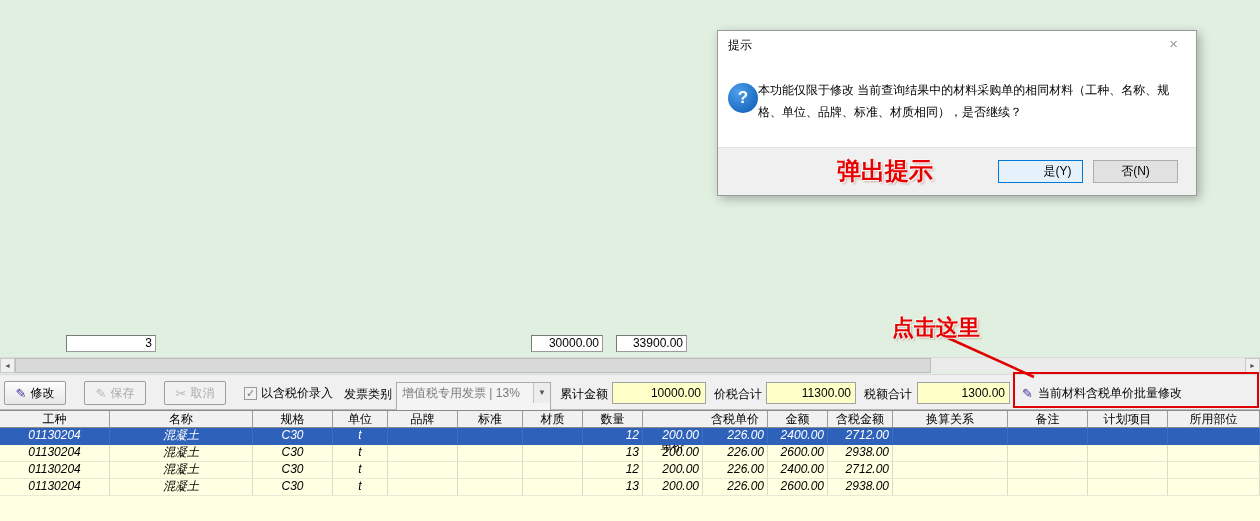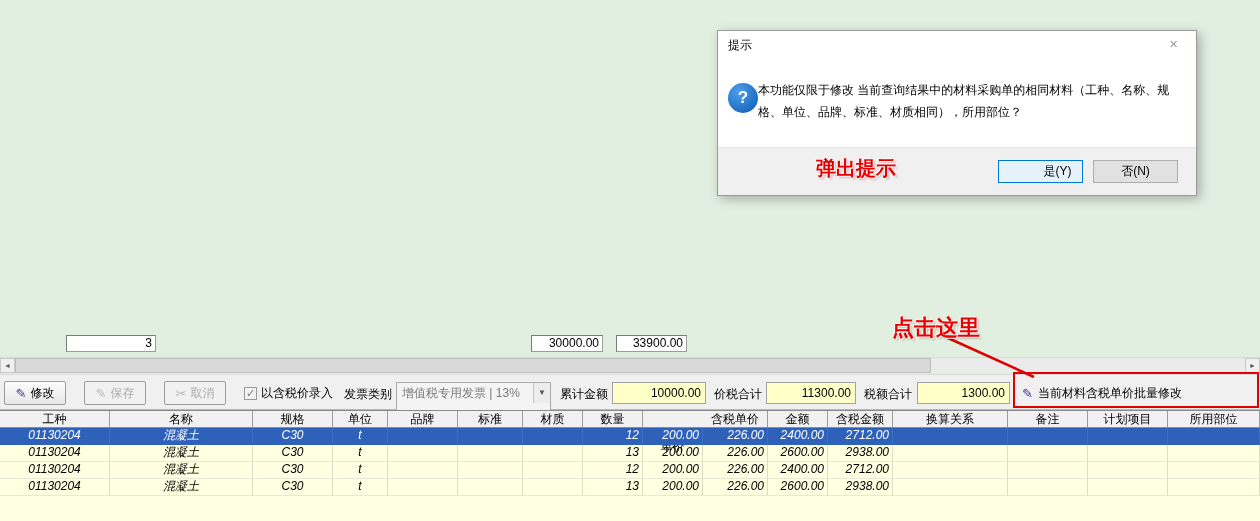--- a/index.html
+++ b/index.html
@@ -70,21 +70,21 @@
     font-size:17px; text-align:center; line-height:30px;}
   .dlg-text{position:absolute; left:40px; top:22px; right:12px; font-size:12px; line-height:22px; color:#000;}
   .dlg-btns{position:absolute; left:0; right:0; bottom:0; height:48px; background:#F0F0F0; border-top:1px solid #E4E4E4;}
   .dlg-btn{position:absolute; top:12px; width:85px; height:23px; font-size:12px; font-family:inherit;
     background:#E1E1E1; border:1px solid #ADADAD; cursor:default;}
   #btn-yes{right:113px; border:1px solid #0078D7; background:#E5F1FB;padding-left:40px;}
   #btn-no{right:18px;}
   
   .ann{position:absolute; color:#E60000; font-weight:bold; z-index:7; white-space:nowrap;
     text-shadow:1px 1px 0 rgba(255,255,255,.85), -1px -1px 0 rgba(255,255,255,.6), 2px 2px 2px rgba(120,0,0,.25);}
-  #ann-popup{left:816px; top:155px; font-size:20px;}
+  #ann-popup{left:837px; top:155px; font-size:24px;}
   #ann-click{left:892px; top:313px; font-size:22px;}
   #ann-line{position:absolute; left:0; top:0; width:1260px; height:521px; z-index:6; pointer-events:none;}
   #ann-box{position:absolute; left:1013px; top:372px; width:246px; height:36px; border:2px solid #E00000; z-index:7; pointer-events:none;}
 </style>
 </head>
 <body>
 
 <div class="screen">
 
   <div class="sumbox" id="sum-count">3</div>
@@ -228,21 +228,21 @@
 
   <div class="dialog">
     <div class="dlg-titlebar">
       <span class="dlg-title">提示</span>
       <span class="dlg-close">×</span>
     </div>
     <div class="dlg-body">
       <div class="q-icon">?</div>
       <div class="dlg-text">
         <div>本功能仅限于修改 当前查询结果中的材料采购单的相同材料（工种、名称、规</div>
-        <div>格、单位、品牌、标准、材质相同），所用部位？</div>
+        <div>格、单位、品牌、标准、材质相同），是否继续？</div>
       </div>
     </div>
     <div class="dlg-btns">
       <button class="dlg-btn" id="btn-yes">是(Y)</button>
       <button class="dlg-btn" id="btn-no">否(N)</button>
     </div>
   </div>
 
   <svg id="ann-line">
     <line x1="948" y1="338" x2="1034" y2="377" stroke="#E00000" stroke-width="2.5"></line>

